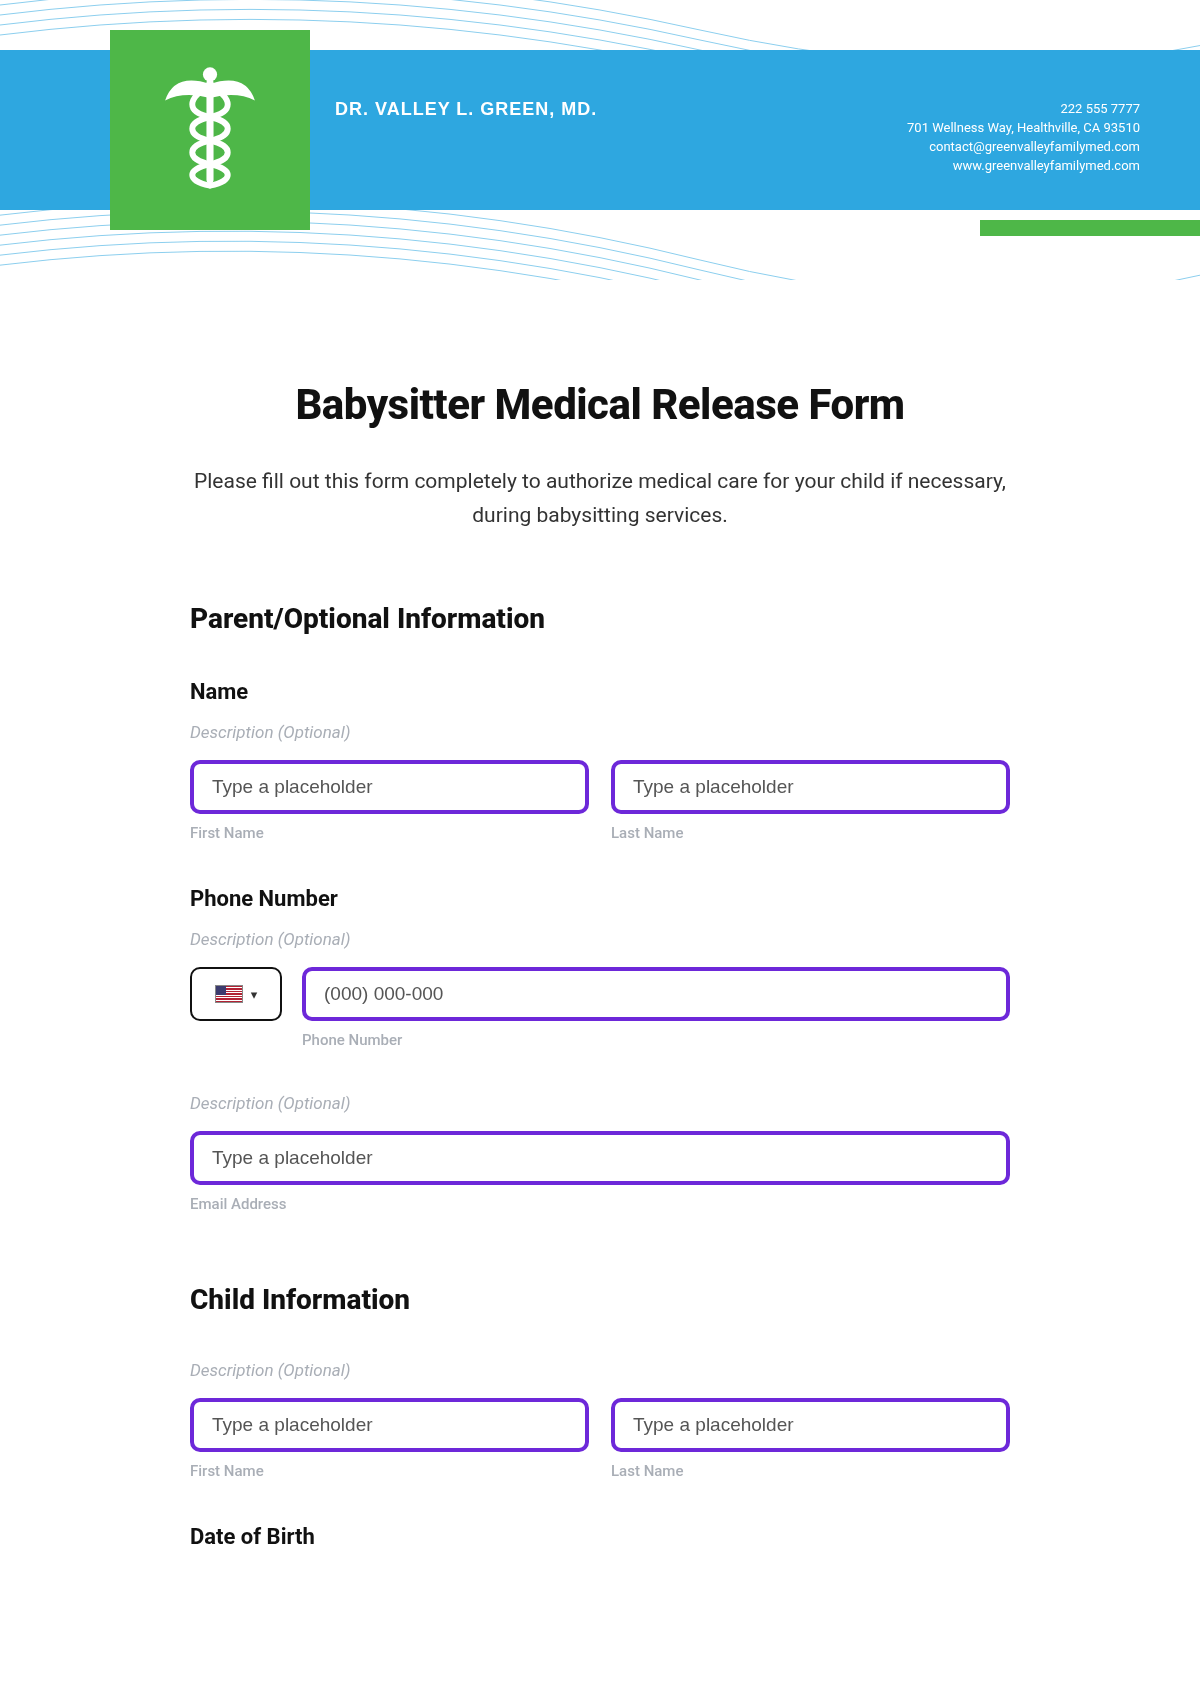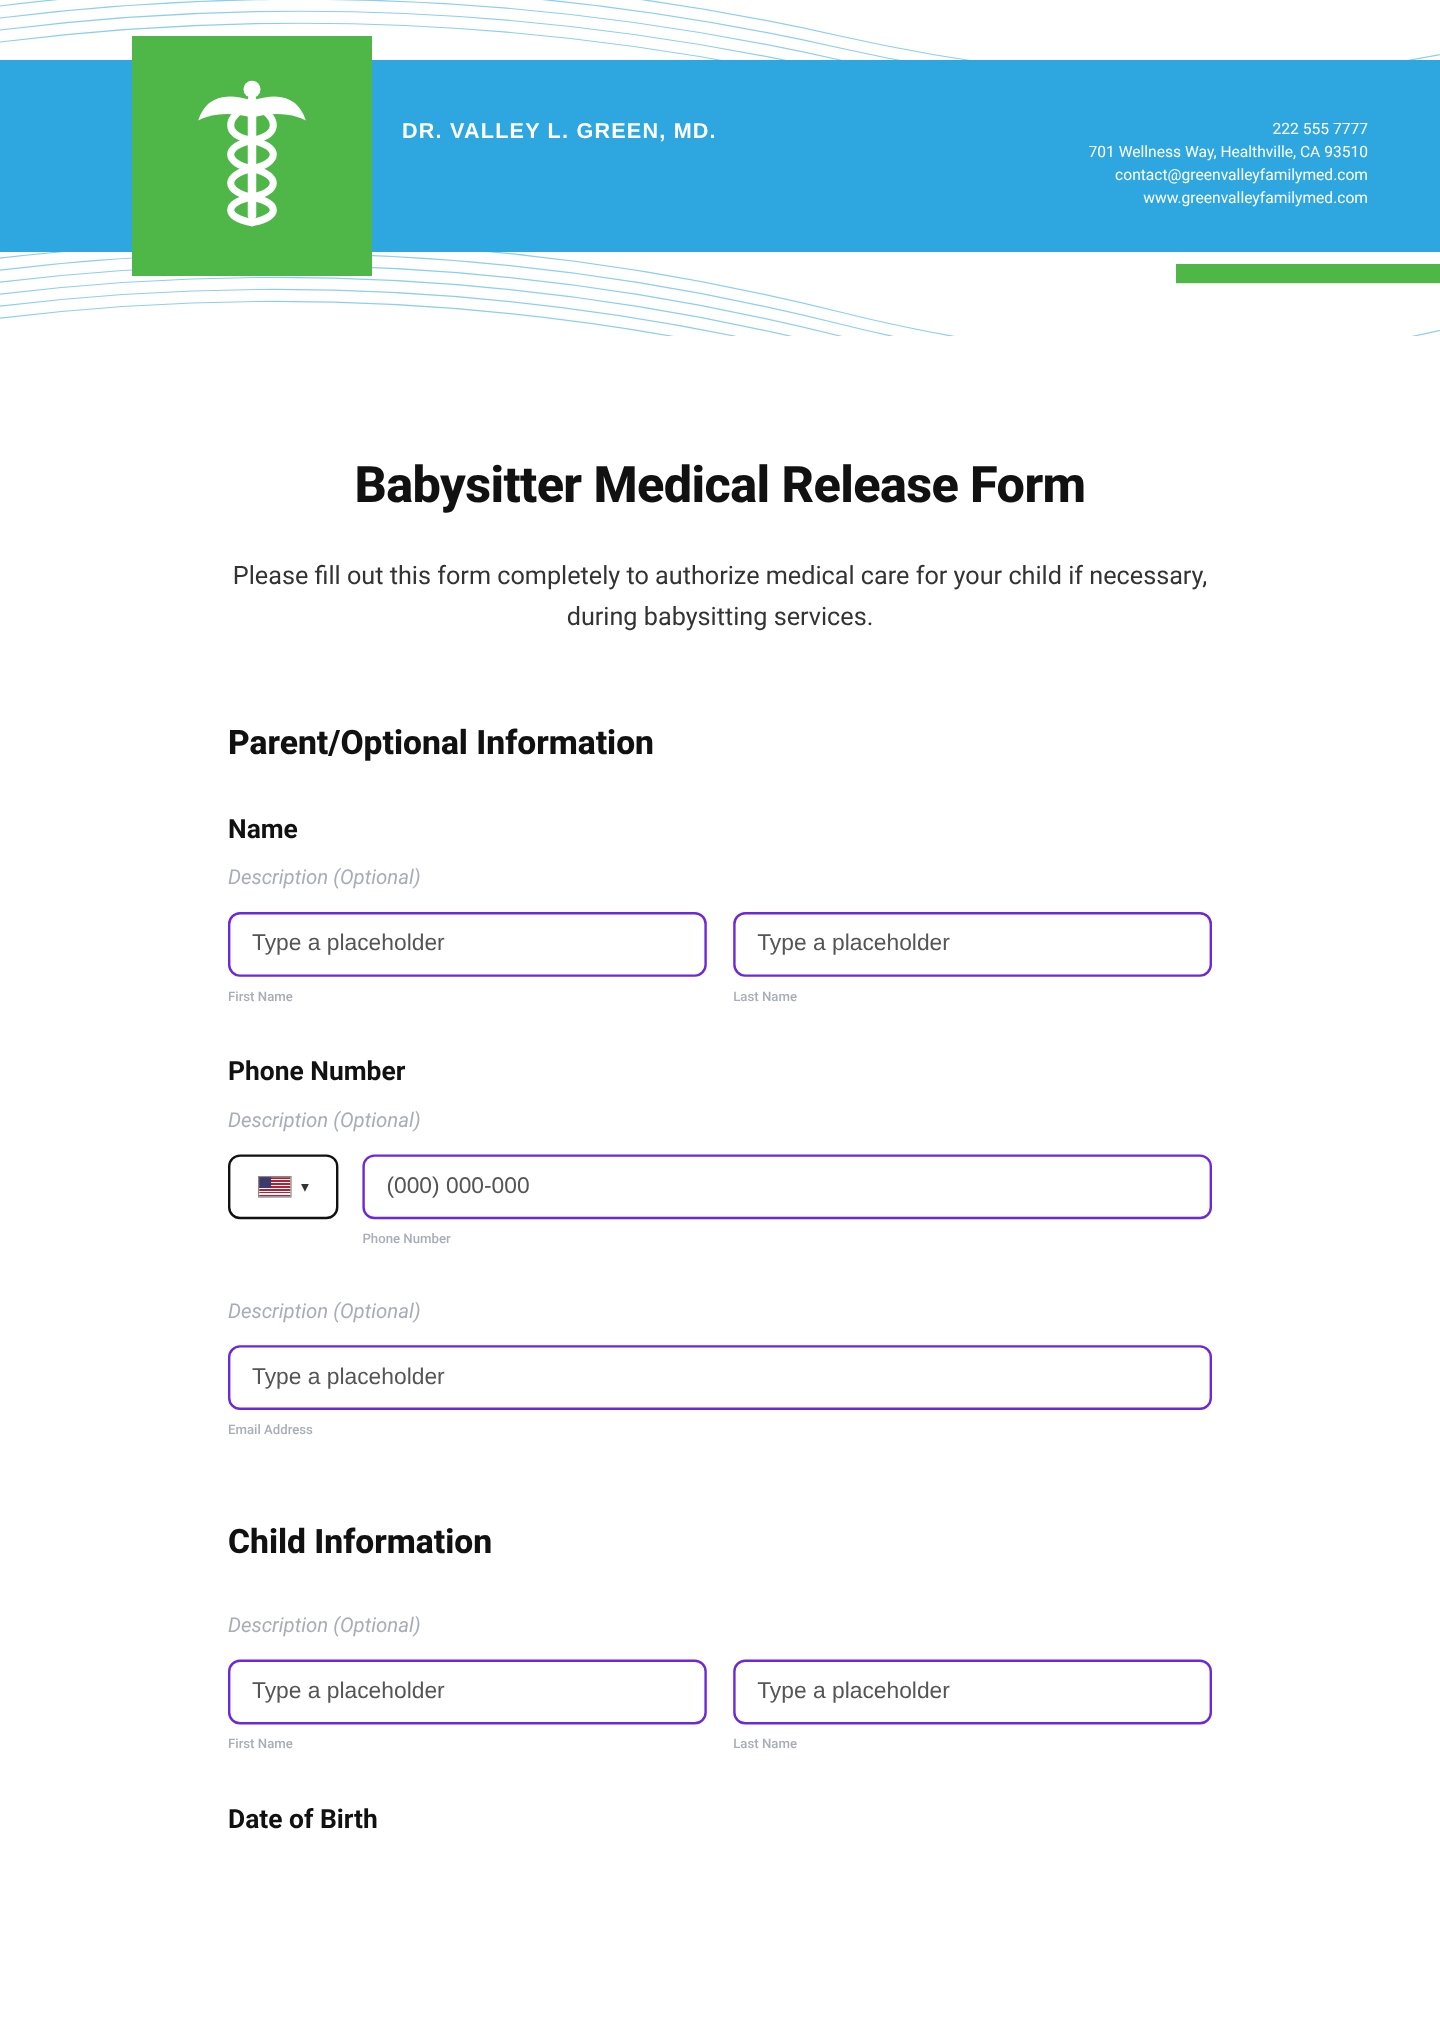--- a/index.html
+++ b/index.html
@@ -114,30 +114,30 @@
   }
   .row {
     display: flex;
     gap: 22px;
     margin-top: 18px;
   }
   .col { flex: 1; display: flex; flex-direction: column; }
   .txt {
     width: 100%;
     height: 54px;
-    border: 2px solid #6d28d9;
+    border: 4px solid #6d28d9;
     border-radius: 10px;
     padding: 0 18px;
     font-size: 19px;
     background: #fff;
   }
   .txt::placeholder { color: #555; }
   .sublabel {
     color: #a9aeb6;
-    font-size: 11px;
+    font-size: 15px;
     margin-top: 10px;
     font-weight: 500;
   }
   .phone-row { display: flex; gap: 20px; margin-top: 18px; }
   .country {
     width: 92px;
     height: 54px;
     border: 2px solid #111;
     border-radius: 10px;
     display: flex;

